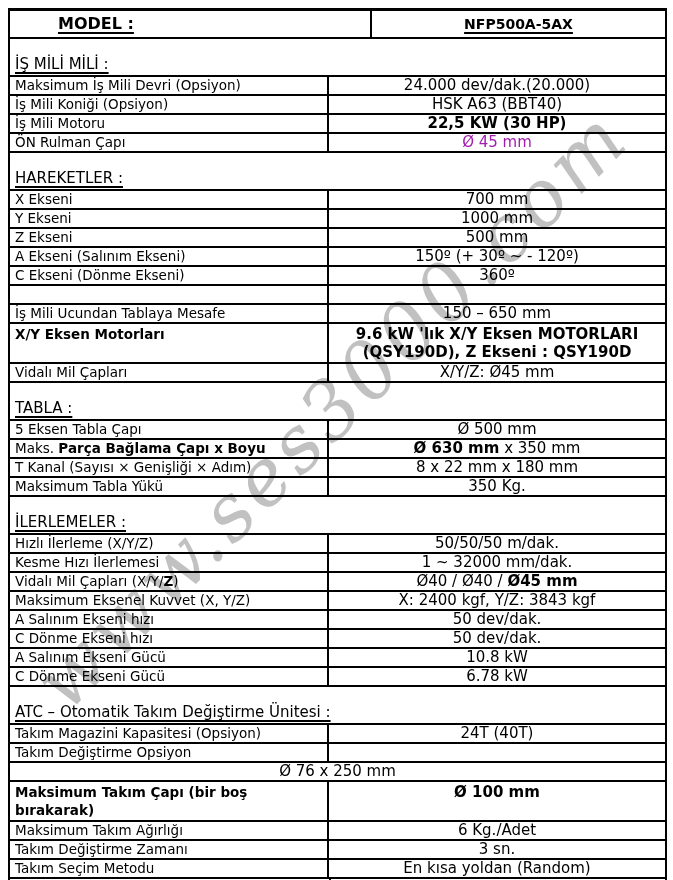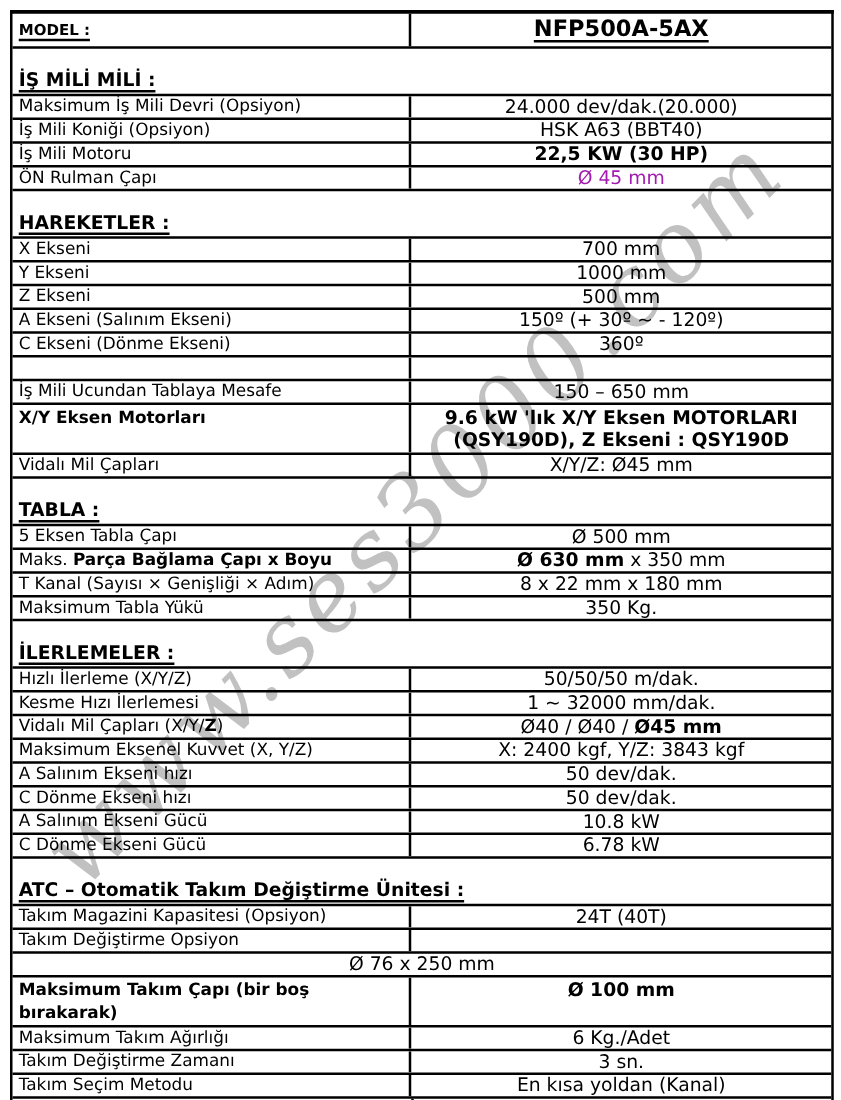--- a/index.html
+++ b/index.html
@@ -34,26 +34,26 @@
   .cell-r{flex:1;text-align:center;font-size:15px;line-height:17px;}
   .data-row{height:17px;overflow:hidden;}
   .data-row.tall{height:38px;}
   .tall .cell-l,.tall .cell-r{line-height:18px;padding-top:1px;font-weight:bold;}
 
   
   .section-gap{
     height:34px;display:flex;align-items:flex-end;
     padding:0 0 2px 5px;border-bottom:2px solid #000;
   }
-  .section-title{font-weight:bold;font-size:15px;}
+  .section-title{font-weight:normal;font-size:15px;}
 
   
   .model-row{height:26px;align-items:center;}
-  .model-row .cell-l{font-size:12px;line-height:26px;}
-  .model-row .cell-r{font-size:18px;line-height:26px;}
+  .model-row .cell-l{font-size:16px;line-height:26px;margin-left:43px;}
+  .model-row .cell-r{font-size:14px;line-height:26px;}
   .model-row .u{font-weight:bold;}
 
   .u{
     text-decoration:underline;
     text-decoration-thickness:2px;
     text-underline-offset:3px;
   }
   .b{font-weight:bold;}
   .red{color:#a21caf;}
 
@@ -212,21 +212,21 @@
         <div class="row data-row">
           <div class="cell-l"><span>Maksimum Takım Ağırlığı</span></div>
           <div class="cell-r"><span>6 Kg./Adet</span></div>
         </div>
         <div class="row data-row">
           <div class="cell-l"><span>Takım Değiştirme Zamanı</span></div>
           <div class="cell-r"><span>3 sn.</span></div>
         </div>
         <div class="row data-row">
           <div class="cell-l"><span>Takım Seçim Metodu</span></div>
-          <div class="cell-r"><span>En kısa yoldan (Kanal)</span></div>
+          <div class="cell-r"><span>En kısa yoldan (Random)</span></div>
         </div>
       </div>
 
     <div class="bottom-stub">
       <div class="stub-l"></div>
     </div>
 
   </div>
 </div>
 

